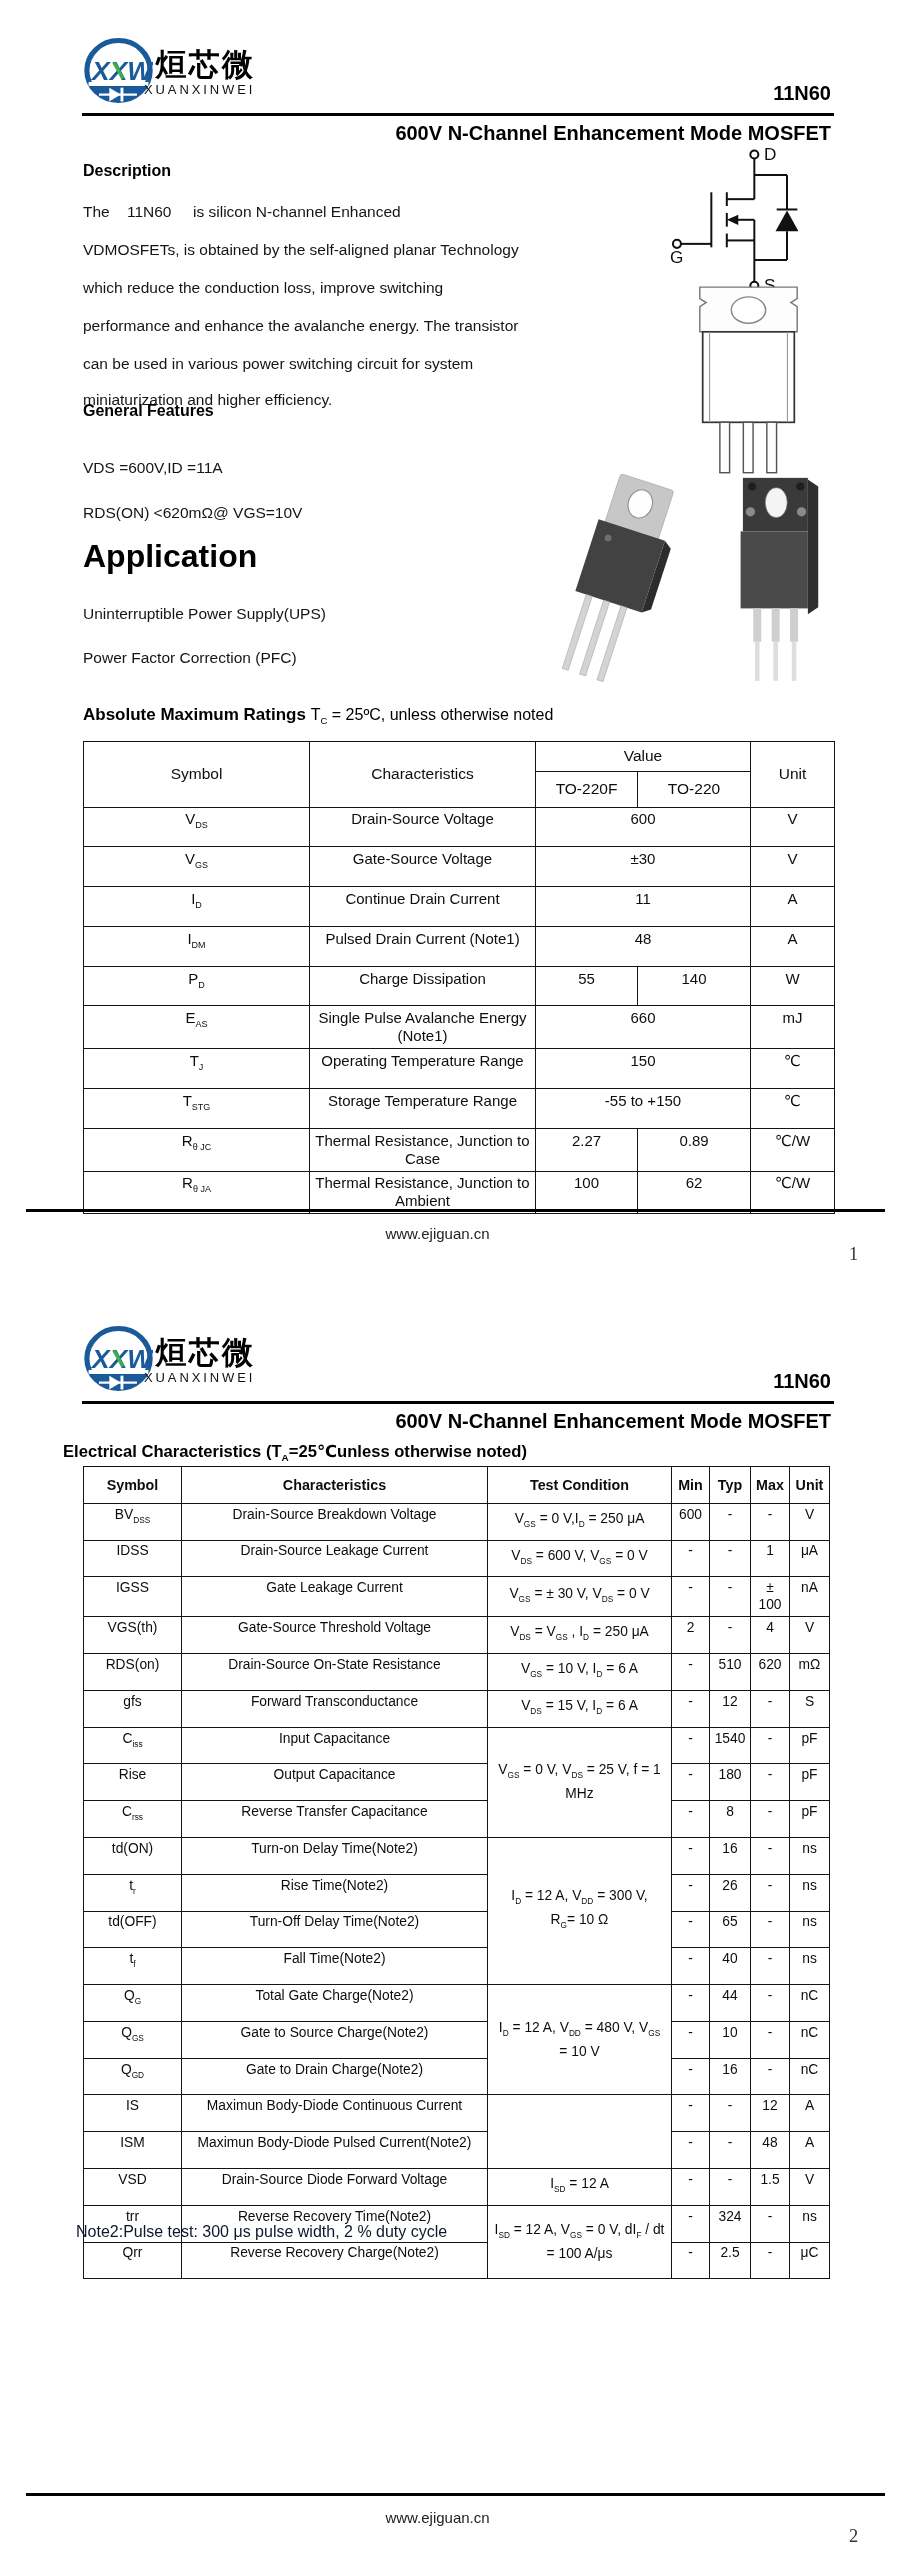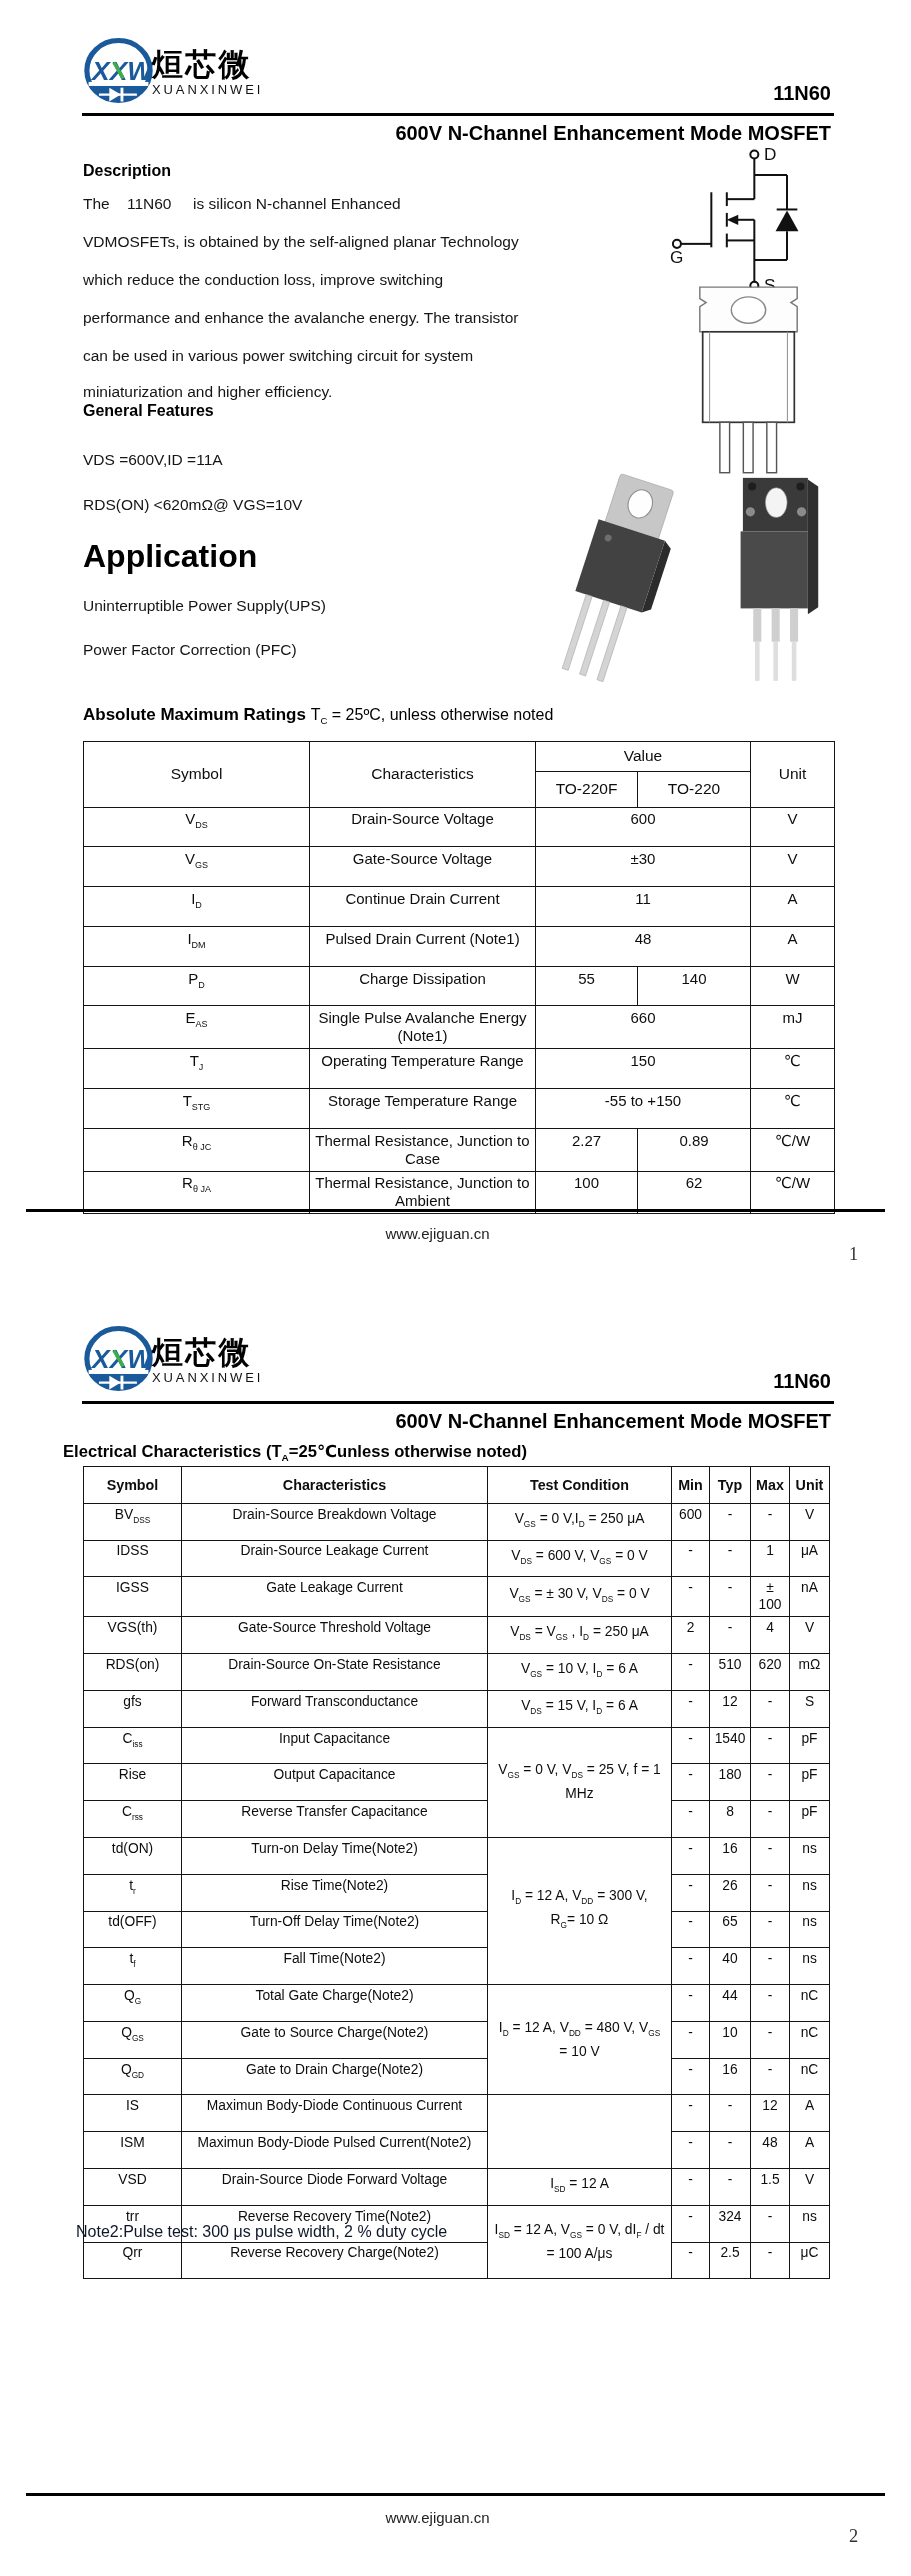--- a/index.html
+++ b/index.html
@@ -6,31 +6,31 @@
   .sheet{
     position:relative;width:911px;height:2576px;background:#ffffff;
     font-family:"Liberation Sans","DejaVu Sans",sans-serif;color:#0d0d0d;
     overflow:hidden;
   }
   .page{position:absolute;left:0;width:911px;height:1288px;}
 
   
   .logo-wrap{position:absolute;left:84px;top:34px;width:241px;height:72px;}
   .logo-svg{position:absolute;left:0;top:3.4px;}
-  .logo-text{position:absolute;left:68px;top:13.8px;}
+  .logo-text{position:absolute;left:60px;top:13.8px;text-align:right;}
   .logo-cn{font-size:31px;font-weight:bold;color:#000;line-height:33px;letter-spacing:2.3px;white-space:nowrap;}
   .logo-en{font-size:13px;color:#111;letter-spacing:2.9px;margin-top:1.1px;white-space:nowrap;}
   .head-rule{position:absolute;left:82px;top:113px;width:752px;height:2.9px;background:#000;}
   .part-number{position:absolute;right:80px;top:76px;font-size:20px;font-weight:bold;color:#000;line-height:34px;}
   .subtitle{position:absolute;right:80px;top:122px;font-size:20px;font-weight:bold;color:#000;white-space:nowrap;}
 
   
   .h-section{position:absolute;left:83px;font-size:16px;font-weight:bold;color:#000;}
   .h-app{font-size:32px;}
-  .body-line{position:absolute;left:83px;font-size:15.5px;color:#151515;white-space:pre-wrap;}
+  .body-line{position:absolute;left:83px;font-size:15.5px;color:#151515;white-space:pre-wrap;margin-top:8px;}
 
   
   table.t{border-collapse:collapse;table-layout:fixed;background:#fff;}
   table.t td,table.t th{
     border-style:solid;border-color:#141414;border-width:1.7px 1.1px;
     text-align:center;padding:2.9px 3.4px;overflow:hidden;
   }
   table.t{border:1.7px solid #000;}
   sub{font-size:0.60em;}
 

